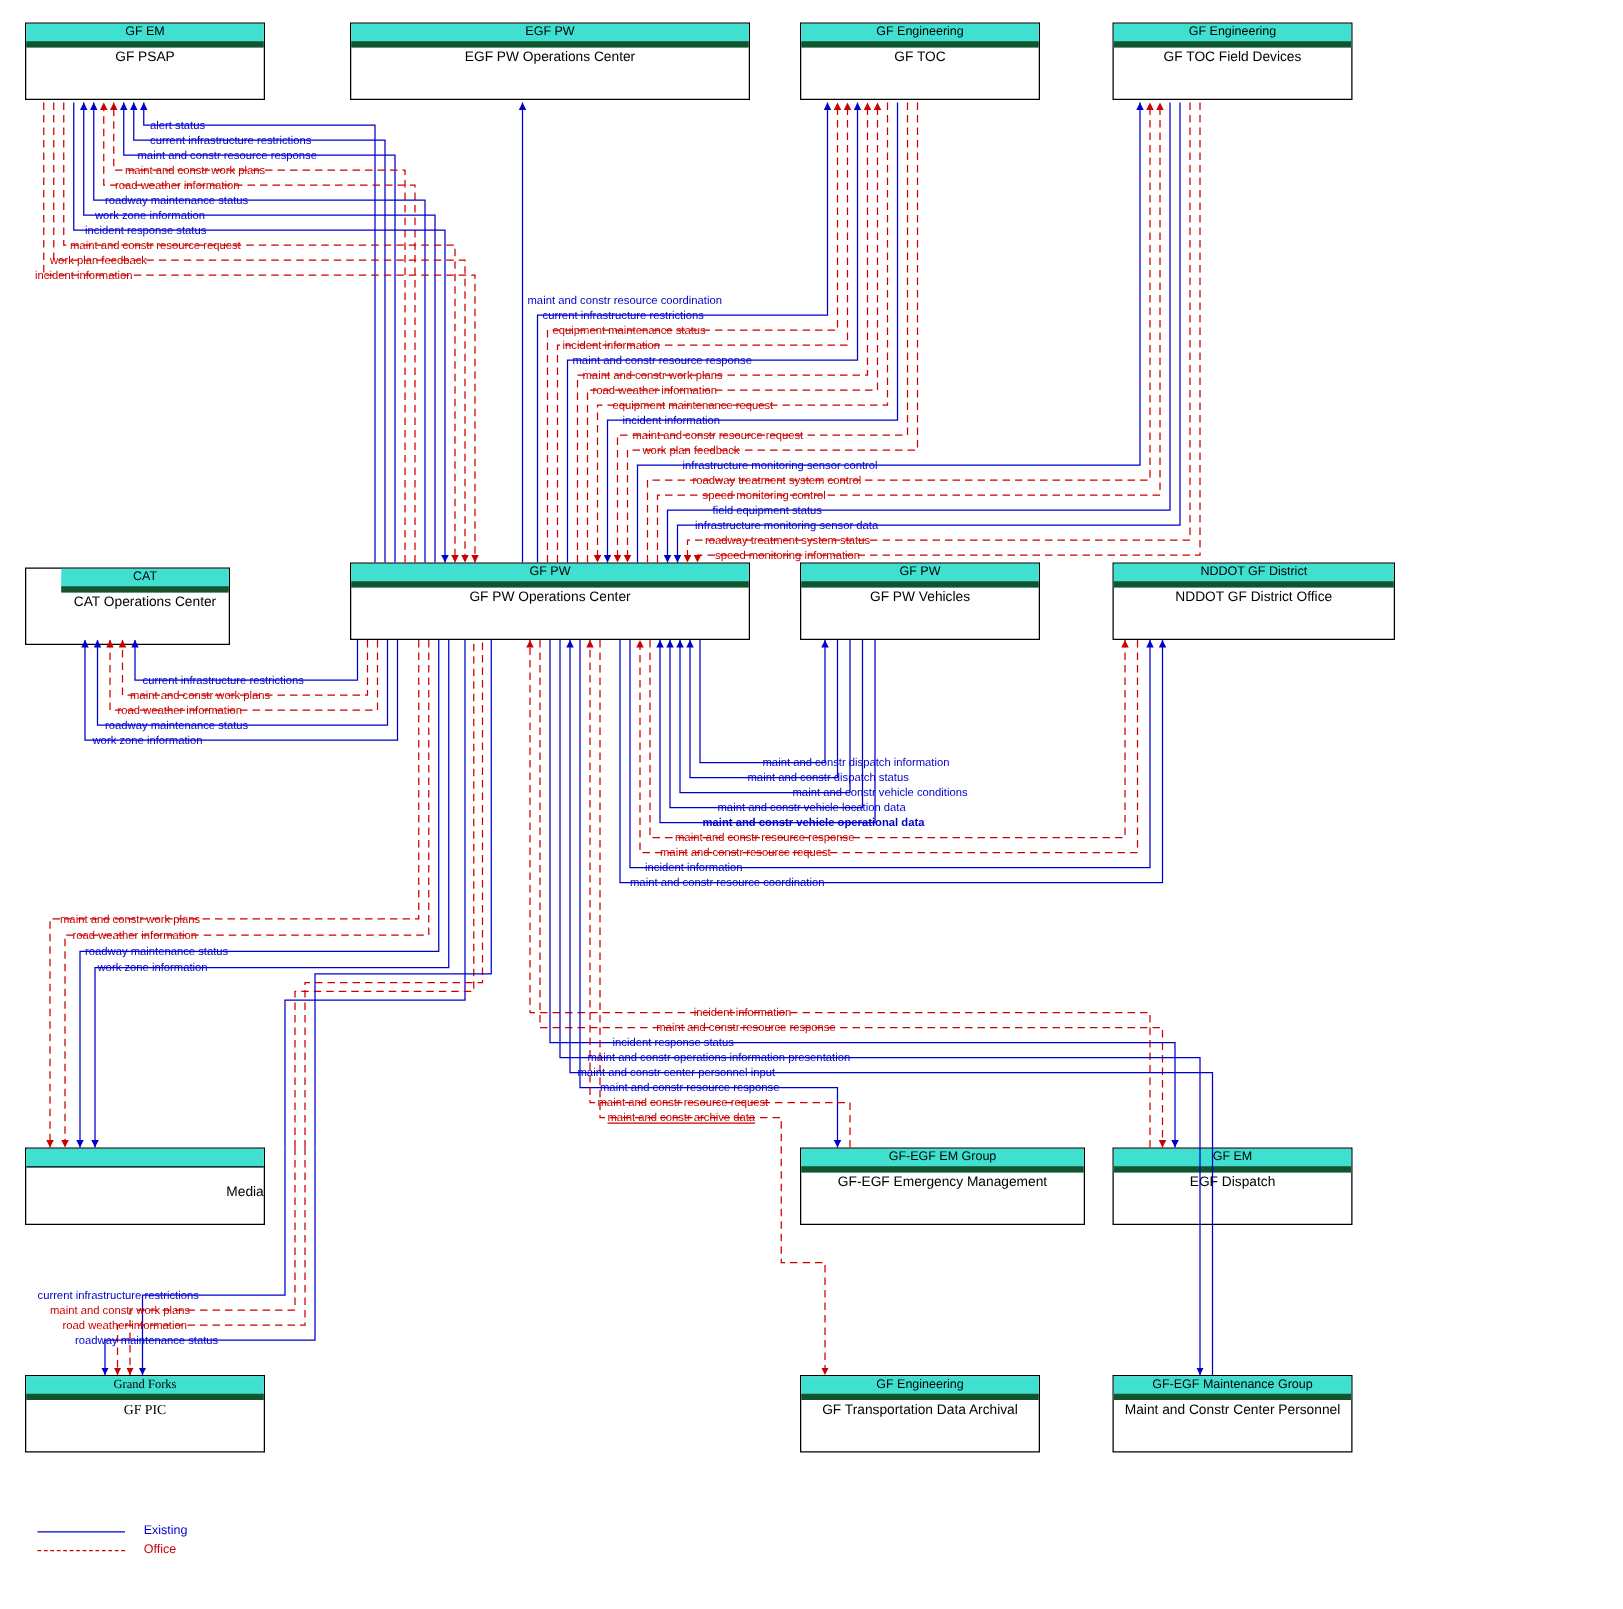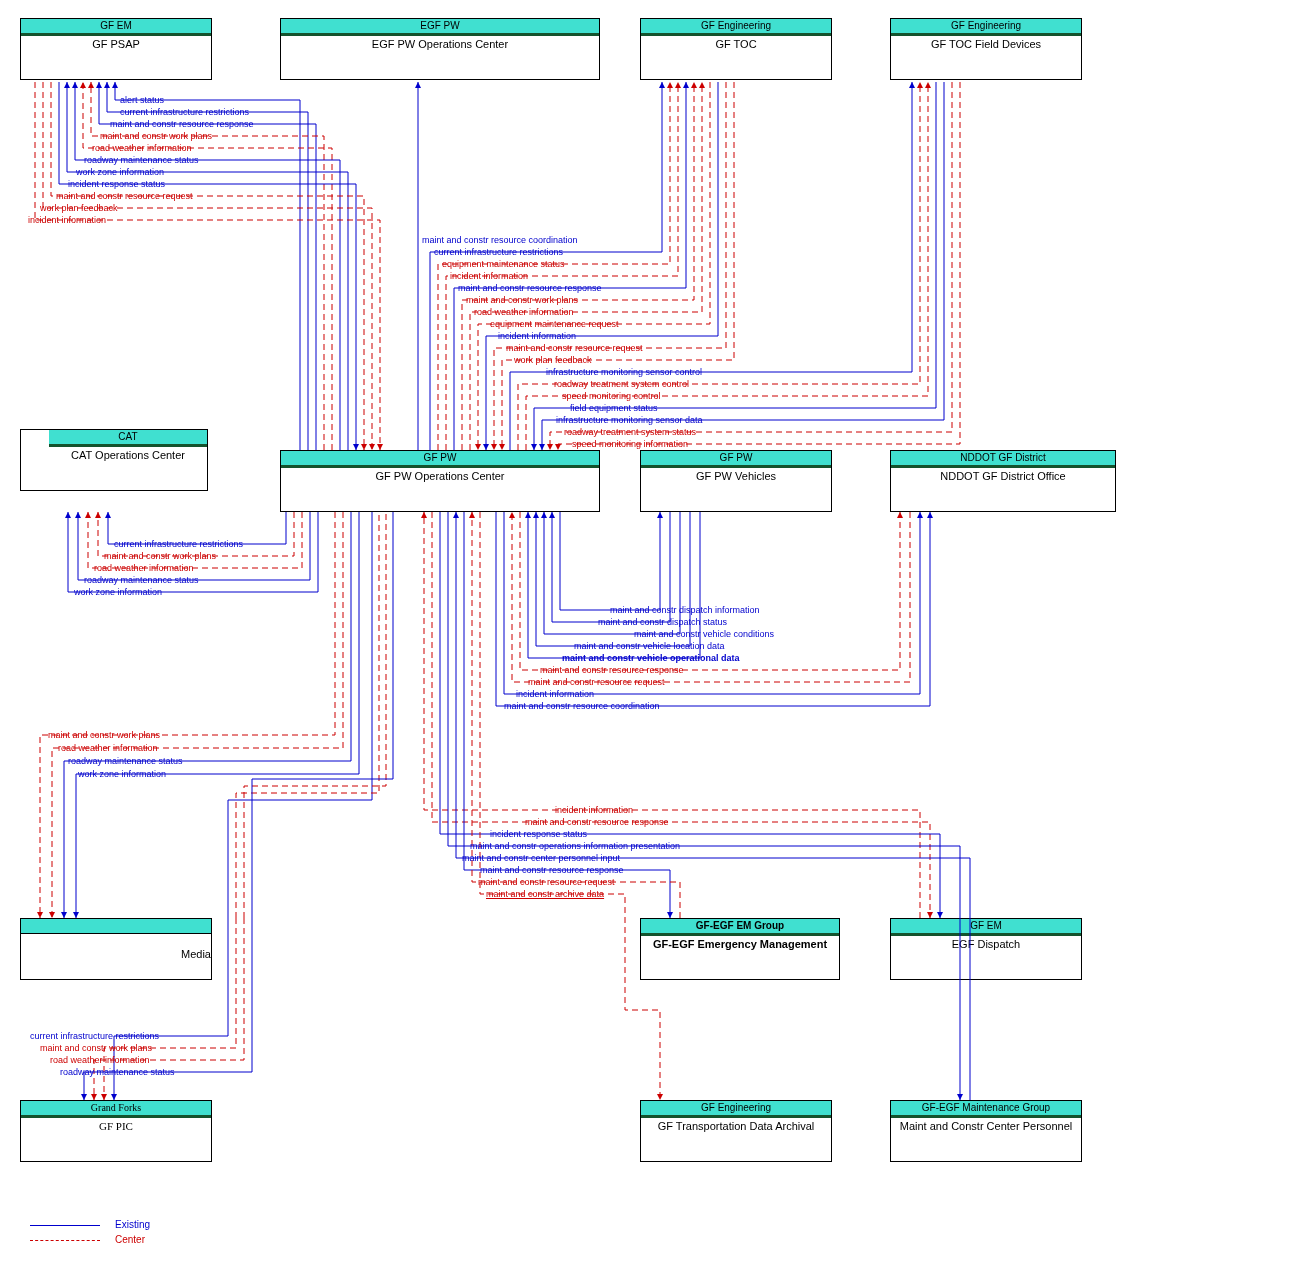--- a/index.html
+++ b/index.html
@@ -19,21 +19,21 @@
     border: 1px solid #000;
     background: #fff;
     box-sizing: border-box;
   }
   .node .hdr {
     background: #40E0D0;
     text-align: center;
     font-size: 10px;
     line-height: 14px;
     height: 14px;
-    border-bottom: 3px solid #14532d;
+    border-bottom: 5px solid #14532d;
     white-space: nowrap;
     overflow: hidden;
   }
   .node .body {
     text-align: center;
     font-size: 11px;
     padding-top: 2px;
     white-space: nowrap;
   }
   .flowlabel {
@@ -78,42 +78,42 @@
 </div>
 <div class="node" style="left:640px; top:18px; width:192px; height:62px;">
   <div class="hdr">GF Engineering</div>
   <div class="body">GF TOC</div>
 </div>
 <div class="node" style="left:890px; top:18px; width:192px; height:62px;">
   <div class="hdr">GF Engineering</div>
   <div class="body">GF TOC Field Devices</div>
 </div>
 
-<div class="node" style="left:20px; top:429px; width:188px; height:62px;padding-left:28px;">
+<div class="node" style="left:20px; top:454px; width:164px; height:62px;padding-left:28px;">
   <div class="hdr">CAT</div>
   <div class="body">CAT Operations Center</div>
 </div>
 <div class="node" style="left:280px; top:450px; width:320px; height:62px;">
   <div class="hdr">GF PW</div>
   <div class="body">GF PW Operations Center</div>
 </div>
 <div class="node" style="left:640px; top:450px; width:192px; height:62px;">
   <div class="hdr">GF PW</div>
   <div class="body">GF PW Vehicles</div>
 </div>
 <div class="node" style="left:890px; top:450px; width:226px; height:62px;">
   <div class="hdr">NDDOT GF District</div>
   <div class="body">NDDOT GF District Office</div>
 </div>
 
 <div class="node" style="left:20px; top:918px; width:192px; height:62px;">
   <div class="hdr" style="height:14px;border-bottom:1px solid #000;"></div>
   <div class="body" style="padding-top:14px;text-align:right;">Media</div>
 </div>
-<div class="node" style="left:640px; top:918px; width:200px; height:62px;font-weight:bold;">
+<div class="node" style="left:640px; top:918px; width:228px; height:62px;">
   <div class="hdr">GF-EGF EM Group</div>
   <div class="body">GF-EGF Emergency Management</div>
 </div>
 <div class="node" style="left:890px; top:918px; width:192px; height:62px;">
   <div class="hdr">GF EM</div>
   <div class="body">EGF Dispatch</div>
 </div>
 
 <div class="node" style="left:20px; top:1100px; width:192px; height:62px;font-family:Liberation Serif, serif;">
   <div class="hdr">Grand Forks</div>
@@ -285,13 +285,13 @@
 <div class="flowlabel red" style="left:486px; top:889px;text-decoration:underline;">maint and constr archive data</div>
 
 <div class="flowlabel blue" style="left:30px; top:1031px;">current infrastructure restrictions</div>
 <div class="flowlabel red" style="left:40px; top:1043px;">maint and constr work plans</div>
 <div class="flowlabel red" style="left:50px; top:1055px;">road weather information</div>
 <div class="flowlabel blue" style="left:60px; top:1067px;">roadway maintenance status</div>
 
 <div class="legend-line" style="left:30px; top:1225px; border-color:#0000cd; border-top-style:solid;"></div>
 <div class="legend-label blue" style="left:115px; top:1219px;">Existing</div>
 <div class="legend-line" style="left:30px; top:1240px; border-color:#cc0000; border-top-style:dashed;"></div>
-<div class="legend-label red" style="left:115px; top:1234px;">Center</div>
+<div class="legend-label red" style="left:115px; top:1234px;">Office</div>
 
 </body></html>

